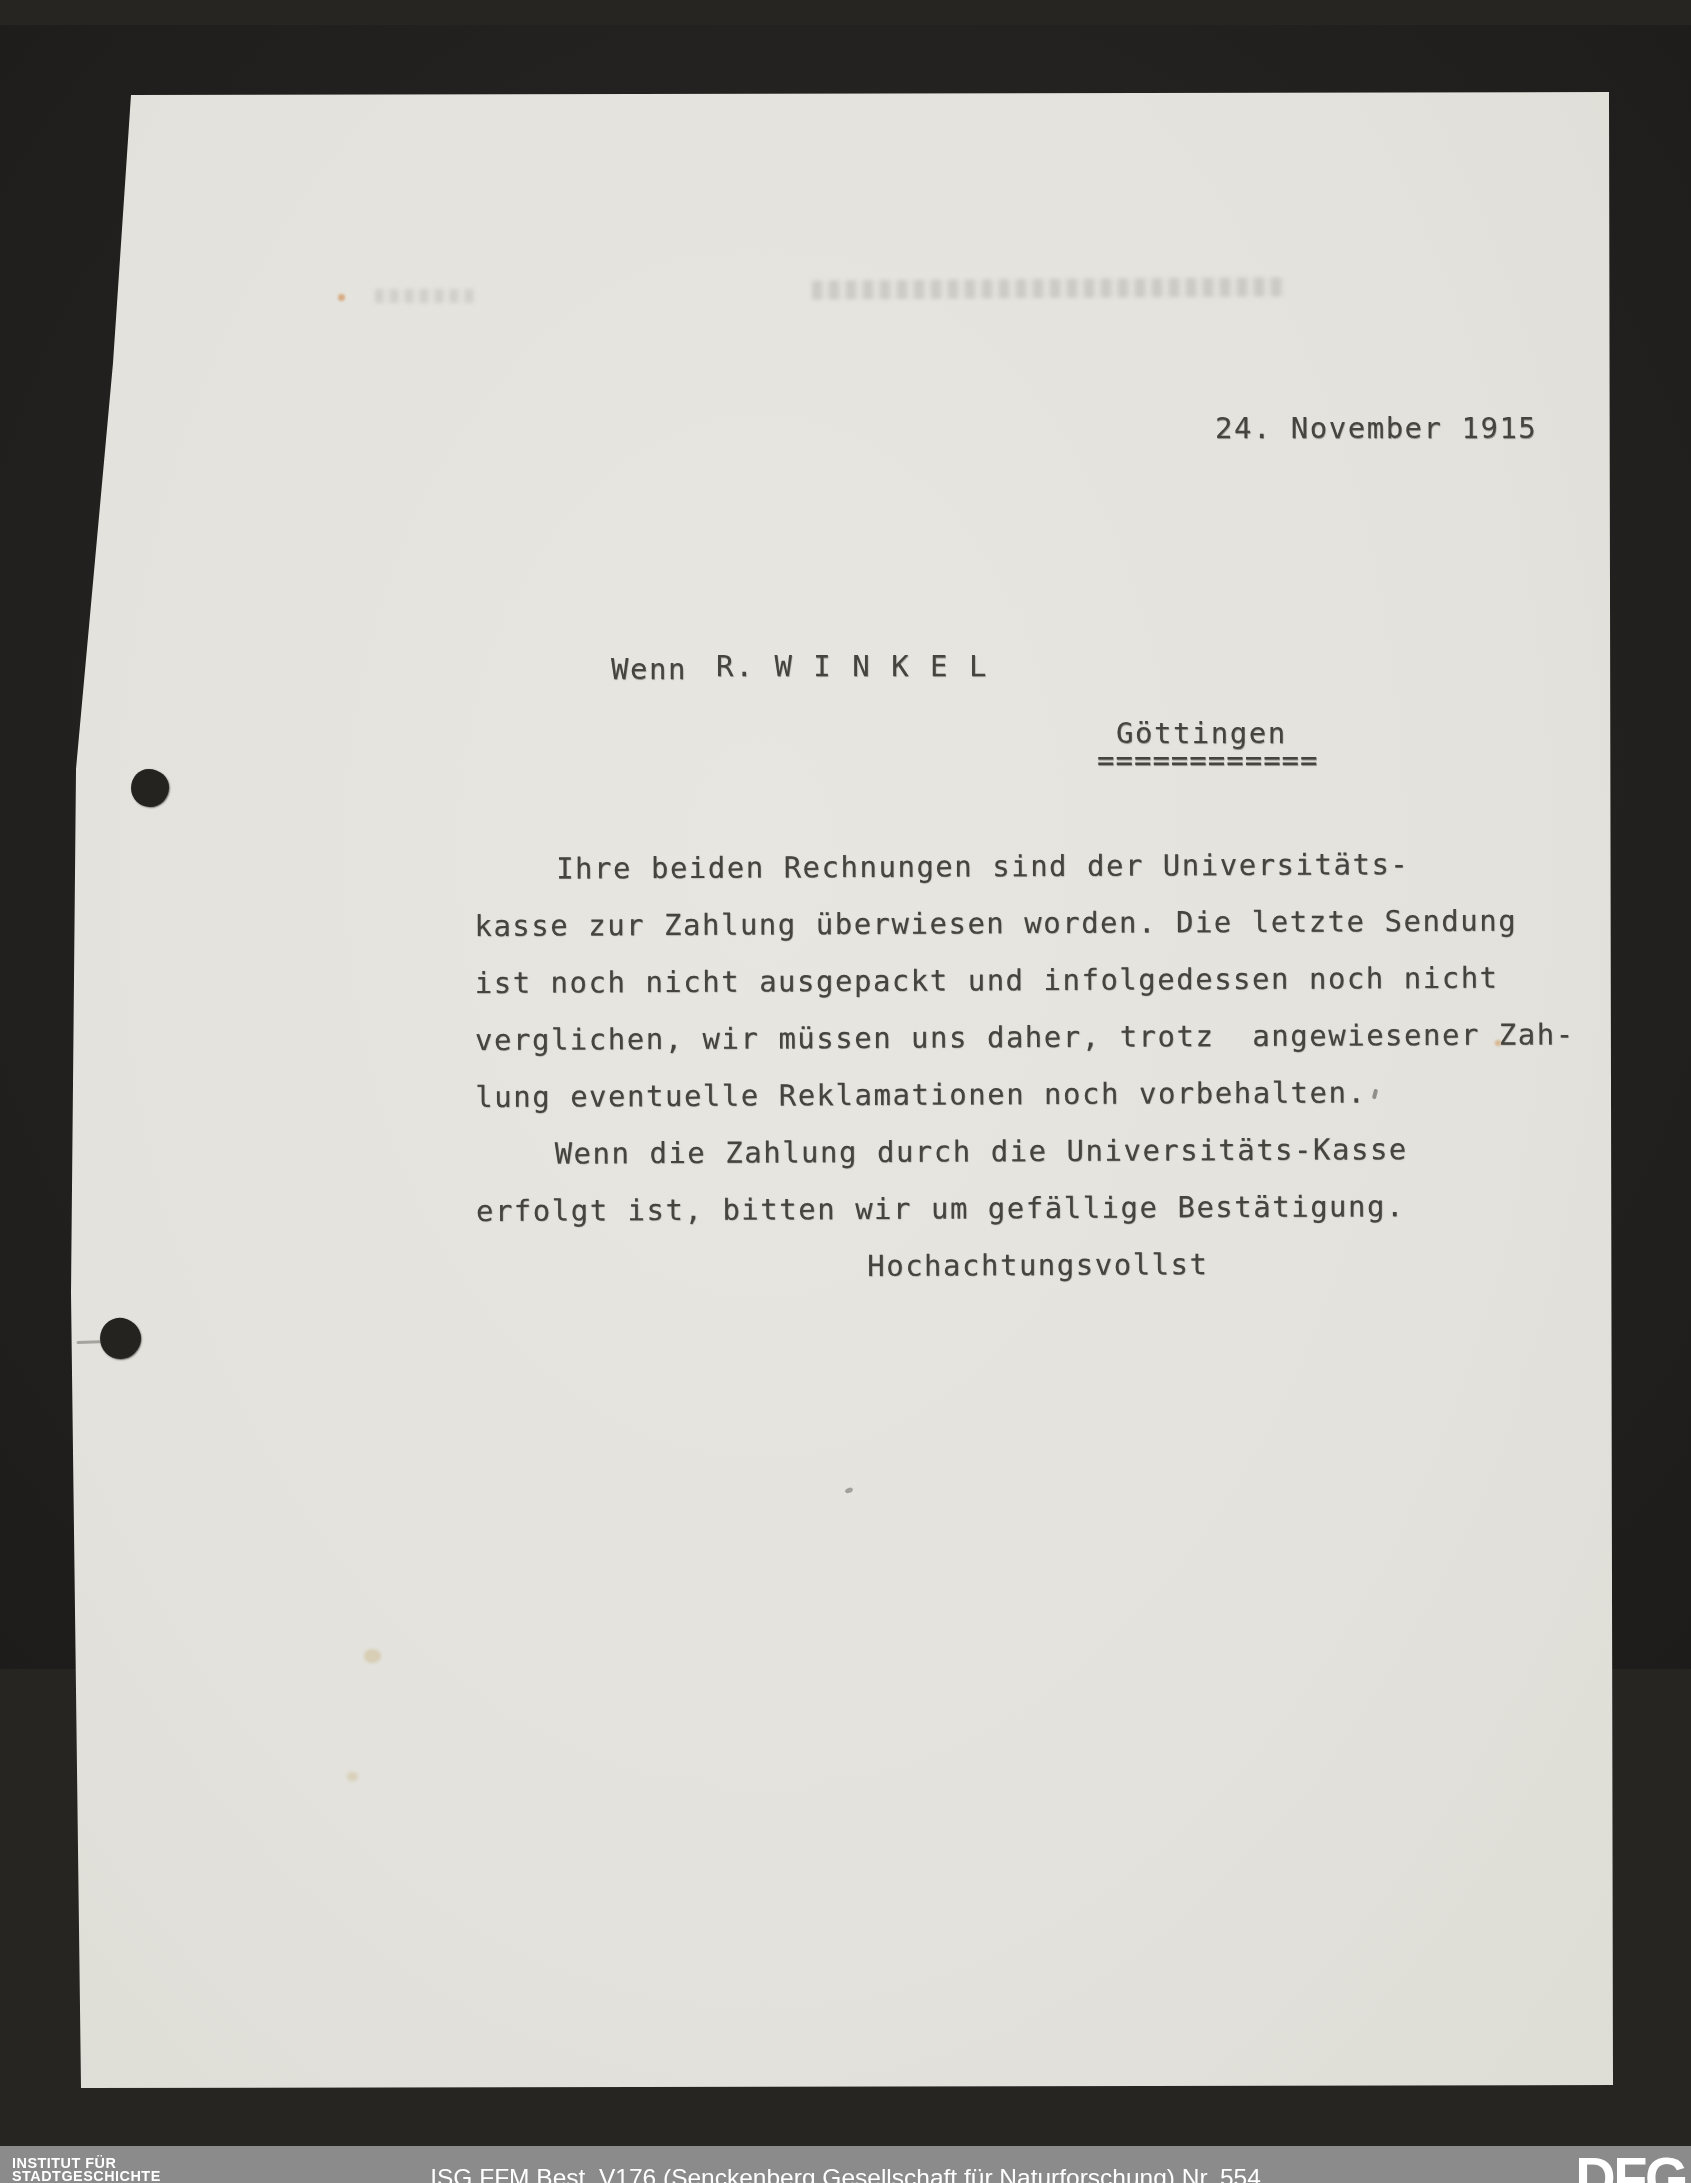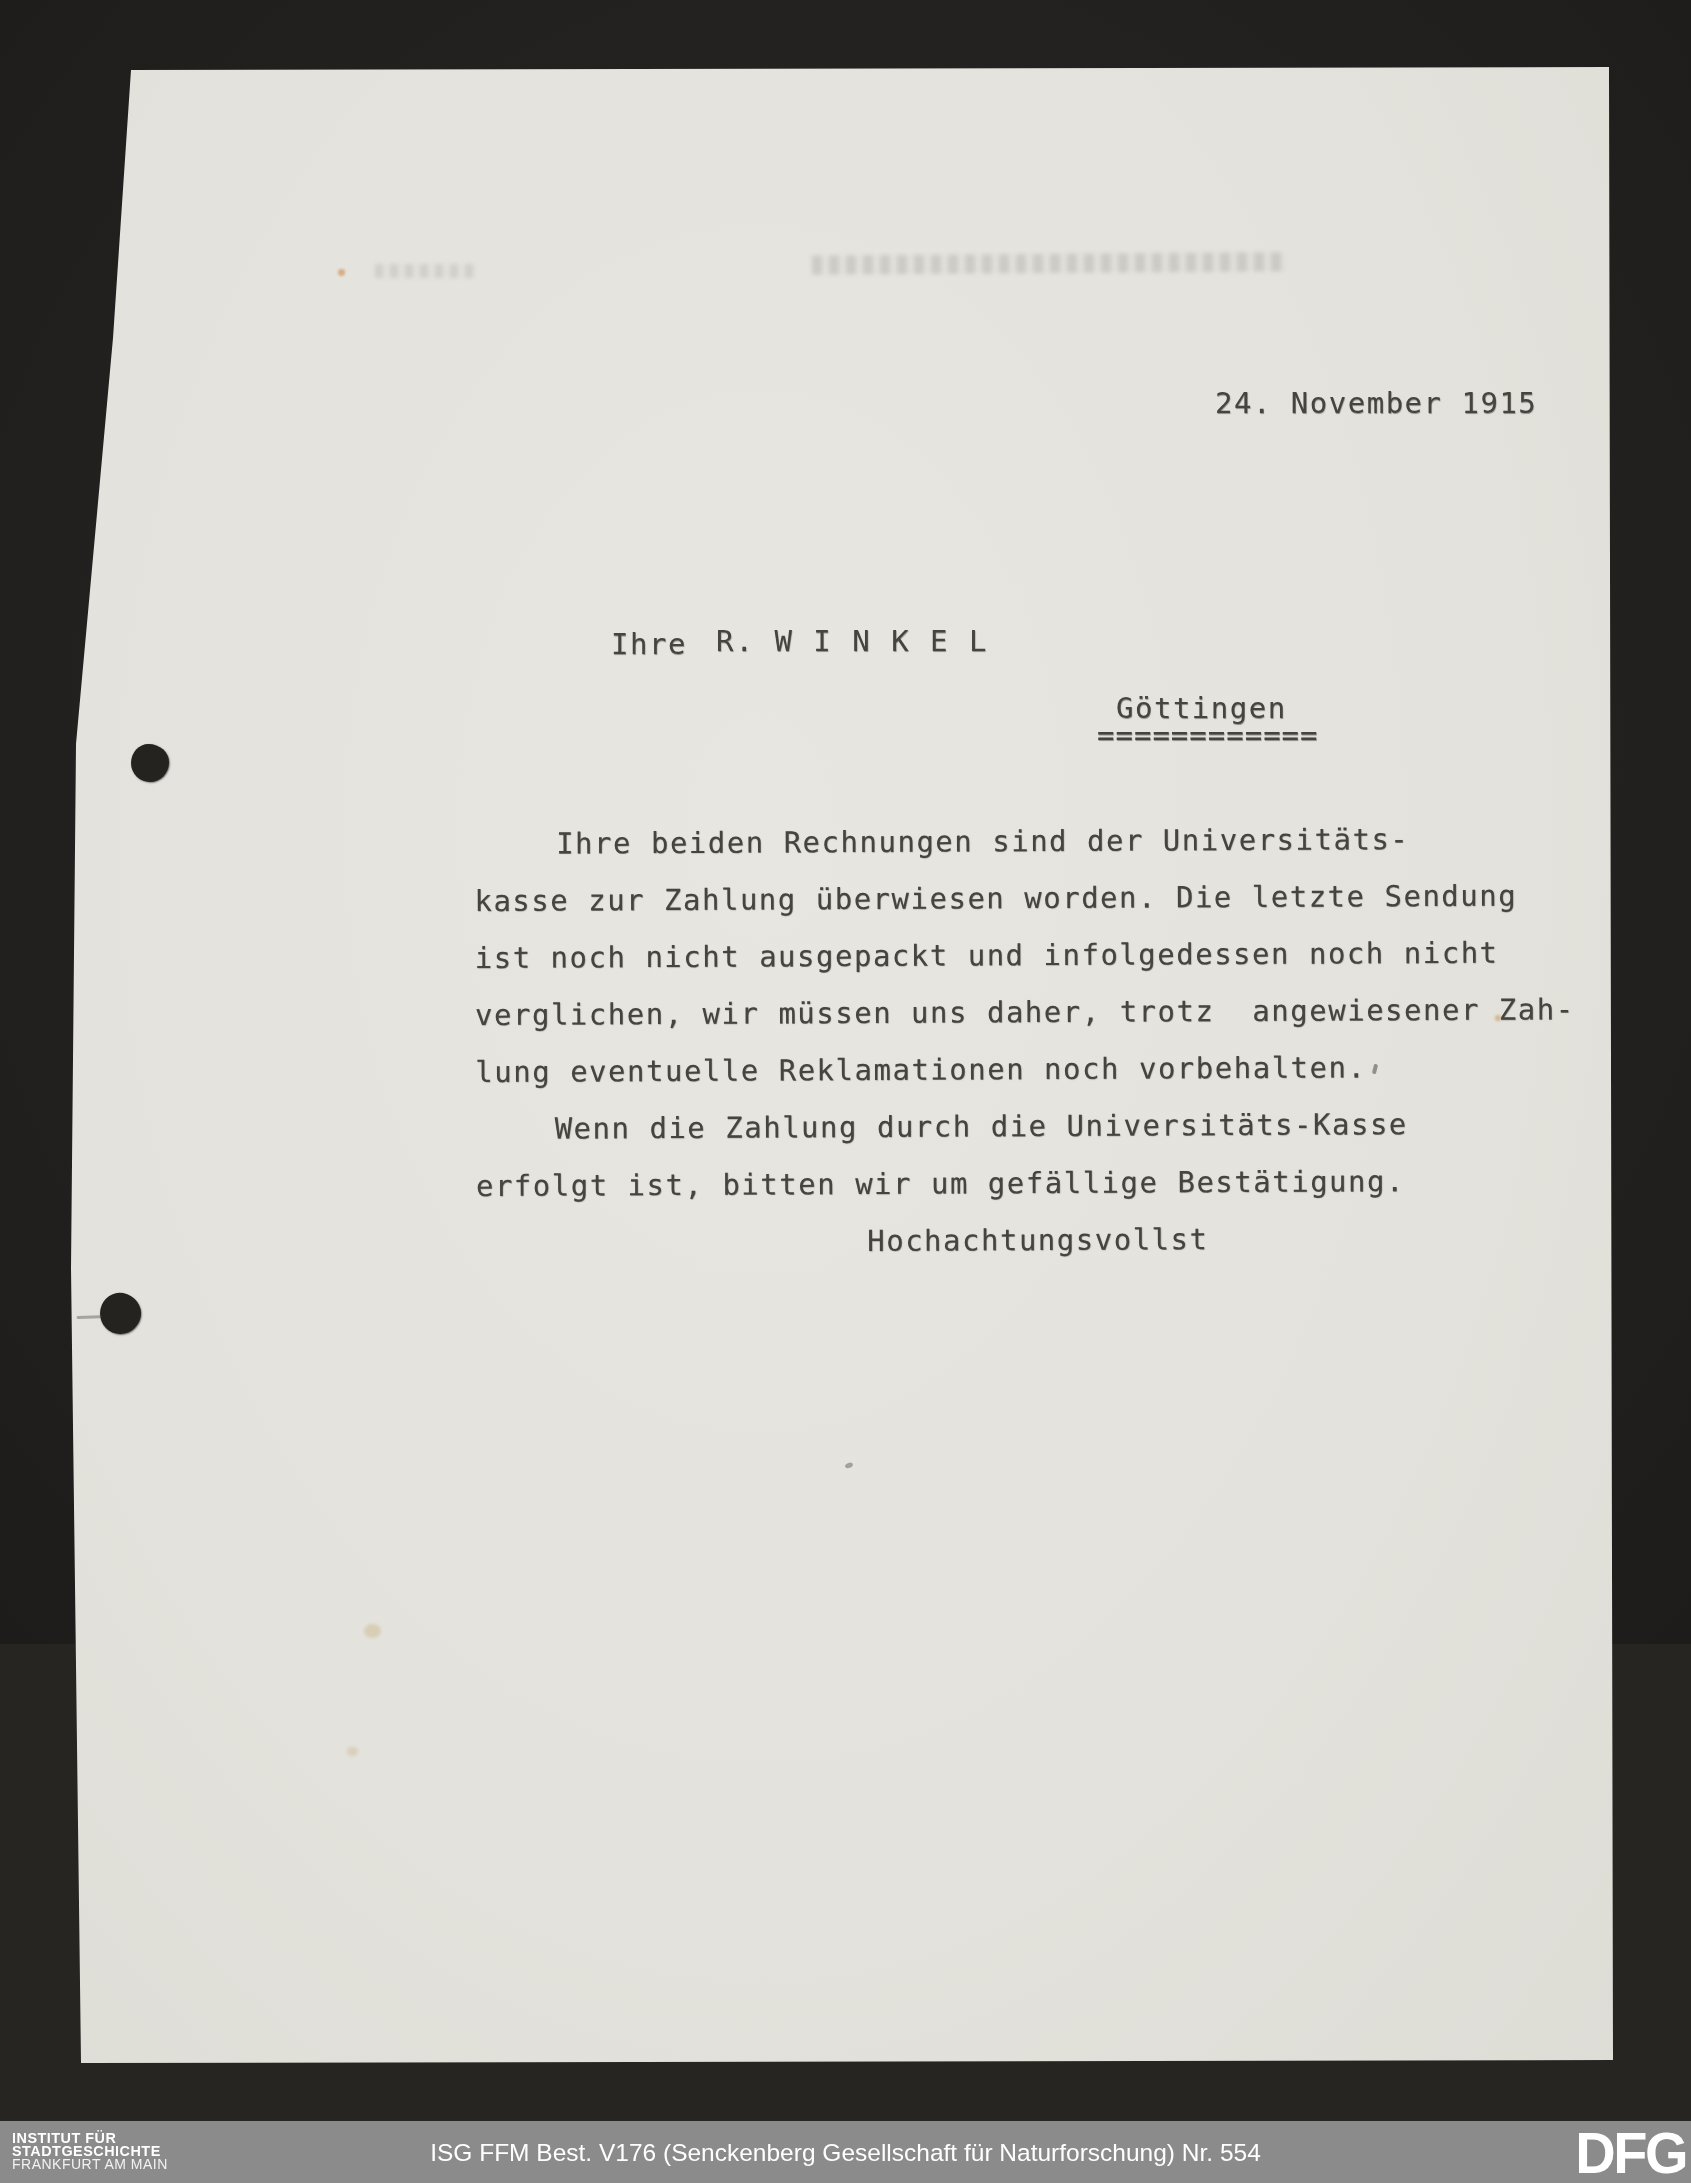--- a/index.html
+++ b/index.html
@@ -10,20 +10,21 @@
     height: 2183px;
     overflow: hidden;
     font-family: "Liberation Sans", sans-serif;
   }
   .stage {
     position: relative;
     width: 1691px;
     height: 1644px;
     background:
       radial-gradient(ellipse at 50% 45%, #2a2926 0%, #232220 55%, #1d1c1a 100%);
+    margin-top: 25px;
   }
   
   .paper {
     position: absolute;
     left: 0; top: 0;
     width: 1691px; height: 2183px;
     clip-path: polygon(131px 70px, 1609px 67px, 1613px 2060px, 81px 2063px,
                        71px 1268px, 76px 744px, 113px 338px);
     background:
       radial-gradient(ellipse at 45% 38%, #e7e6e1 0%, #e3e2dc 55%, #dcdbd4 100%);
@@ -166,21 +167,21 @@
 
 <div class="stage">
 
   <div class="paper">
 
     <div class="bleed bleed-a"></div>
     <div class="bleed bleed-b"></div>
 
     <div class="type date-line">24. November 1915</div>
 
-    <div class="type salutation">Ihre</div>
+    <div class="type salutation">Wenn</div>
     <div class="type recipient">R. W I N K E L</div>
 
     <div class="type city">Göttingen</div>
     <div class="type city-rule">============</div>
 
     <div class="letter-body">
       <div class="bline indent-first">Ihre beiden Rechnungen sind der Universitäts-</div>
       <div class="bline">kasse zur Zahlung überwiesen worden. Die letzte Sendung</div>
       <div class="bline">ist noch nicht ausgepackt und infolgedessen noch nicht</div>
       <div class="bline">verglichen, wir müssen uns daher, trotz  angewiesener Zah-</div>

